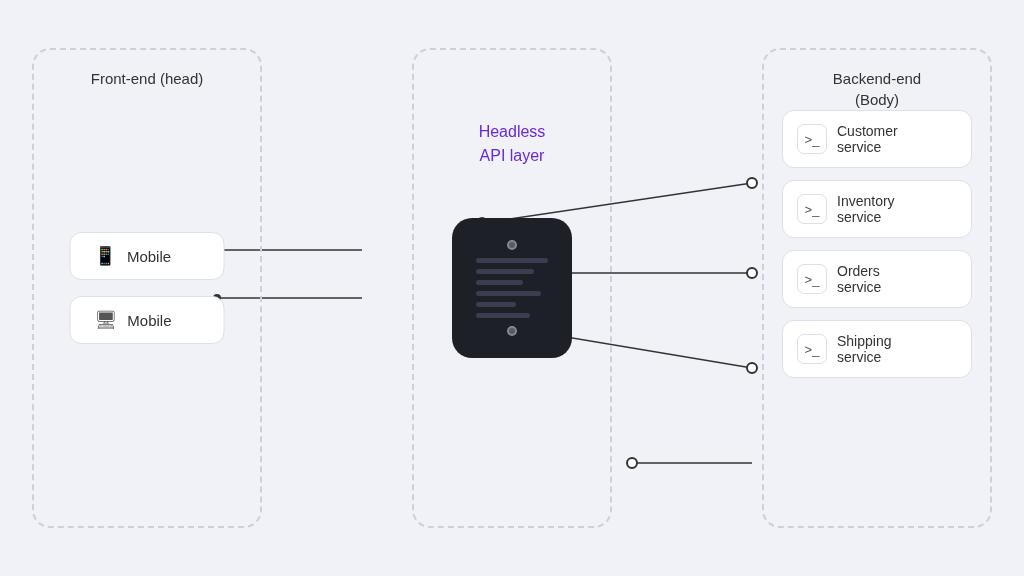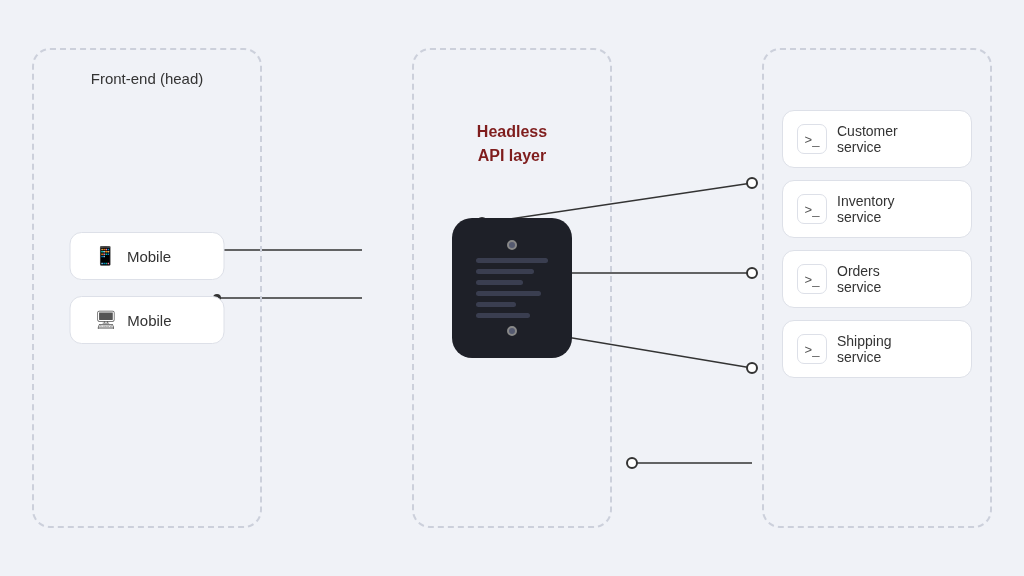--- a/index.html
+++ b/index.html
@@ -90,22 +90,22 @@
     .api-label {
       position: absolute;
       top: 70px;
       left: 0;
       right: 0;
       text-align: center;
     }
 
     .api-label-text {
       font-size: 16px;
-      font-weight: 700;
-      color: #7f1d1d;
+      font-weight: 400;
+      color: #6d28d9;
       line-height: 1.5;
     }
 
     
     .server-box {
       position: absolute;
       top: 50%;
       left: 50%;
       transform: translate(-50%, -50%);
       width: 120px;
@@ -277,20 +277,21 @@
         <div class="server-line w65"></div>
         <div class="server-line w90"></div>
         <div class="server-line w55"></div>
         <div class="server-line w75"></div>
       </div>
       <div class="server-dot"></div>
     </div>
   </div>
 
   <div class="panel backend-panel">
+    <div class="panel-title">Backend-end<br>(Body)</div>
     <div class="backend-items">
 
       <div class="backend-item">
         <div class="backend-item-icon">&gt;_</div>
         <span>Customer<br>service</span>
       </div>
 
       <div class="backend-item">
         <div class="backend-item-icon">&gt;_</div>
         <span>Inventory<br>service</span>

